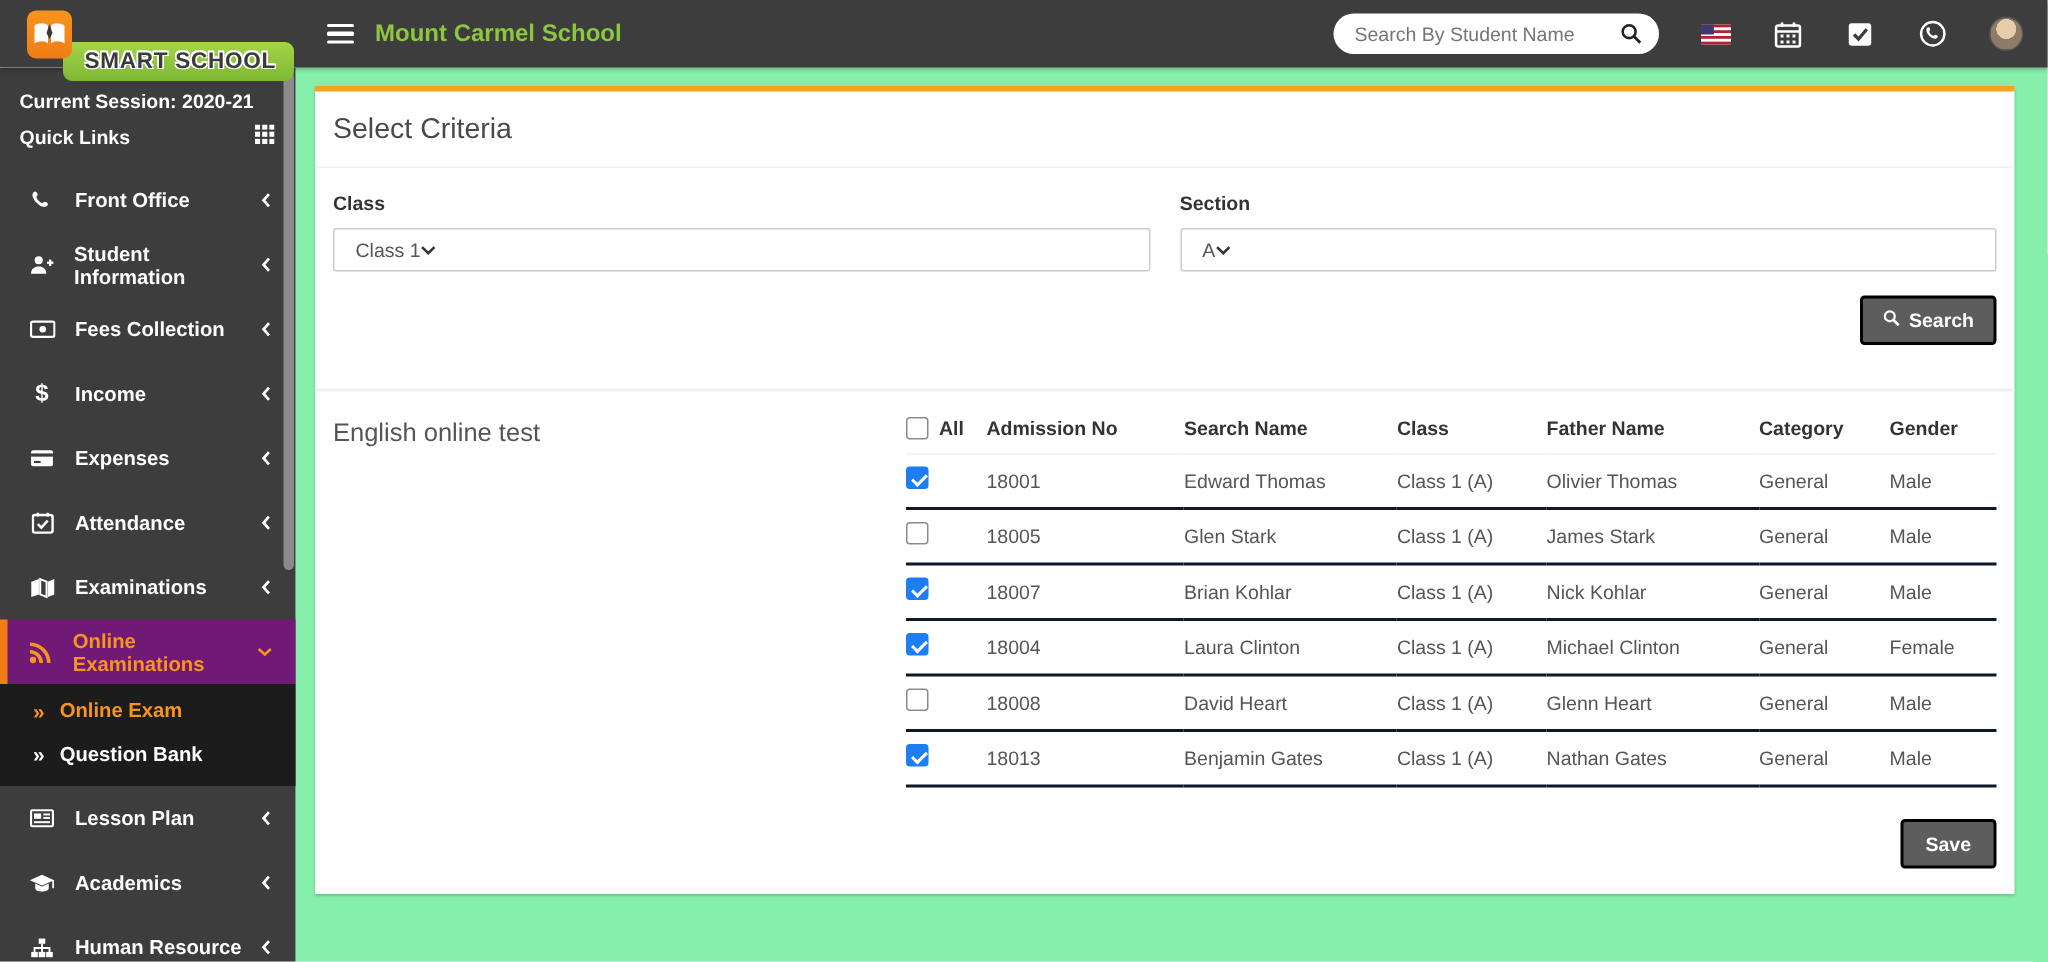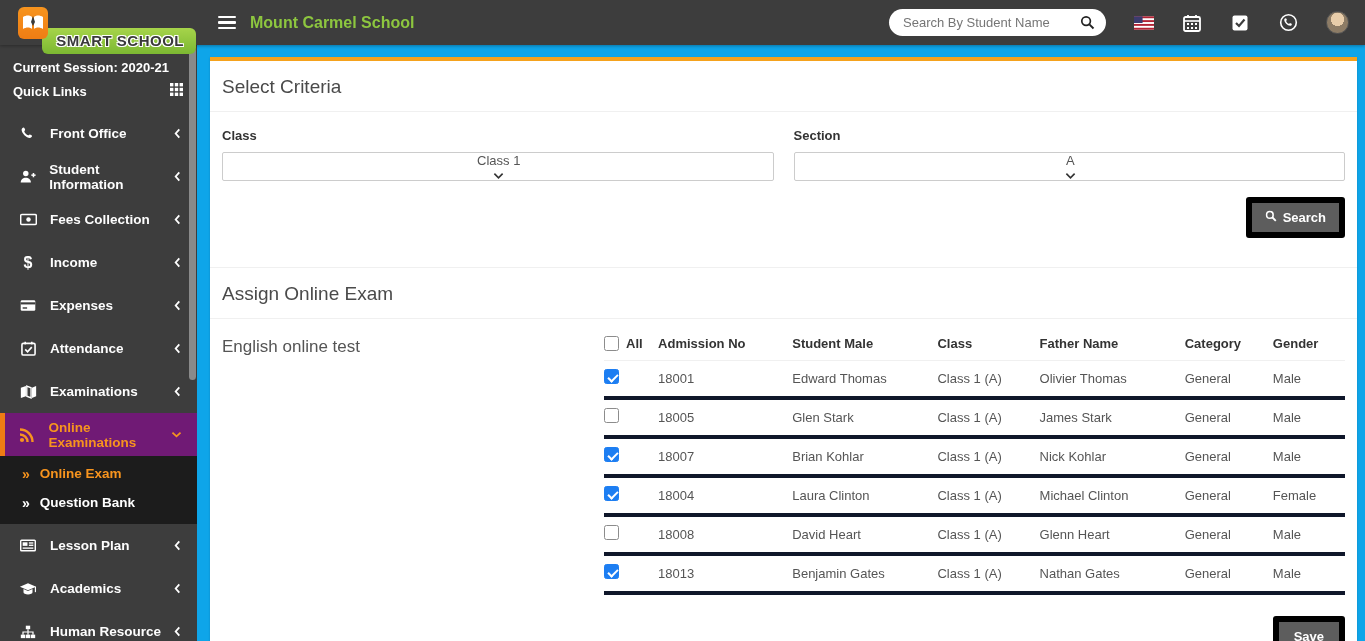--- a/index.html
+++ b/index.html
@@ -44,38 +44,38 @@
   .nav-item .chev { margin-left:auto; margin-right:15px; display:flex; }
   .nav-item.active { border-left:5px solid #ef7c14; padding-left:14px; color:#f7941e; background:#701a75; }
   .submenu { background:#1c1c1c; padding:3px 0 7px; }
   .submenu-item { height:29px; display:flex; align-items:center; padding-left:22px;
     font-size:13.5px; font-weight:600; color:#fff; cursor:pointer; }
   .submenu-item .dbl { font-size:14px; margin-right:10px; color:#fff; }
   .submenu-item.active, .submenu-item.active .dbl { color:#f7941e; }
   .dollar { font-size:16px; font-weight:700; color:#fff; }
 
   
-  .main { position:absolute; left:197px; top:45px; right:0; bottom:0; background:#0ea5e9;
-    padding:12px 8px 0 13px; }
+  .main { position:absolute; left:197px; top:45px; right:0; bottom:0; background:#86efac;
+    padding:12px 22px 0 13px; }
   .card { background:#fff; border-top:4px solid #f5a21d; box-shadow:0 1px 2px rgba(0,0,0,.18); }
   .card h2 { font-size:19px; font-weight:400; color:#4a4a4a; padding:15px 12px 13px; }
   .hr { border-top:1px solid #f0f0f0; }
   .criteria-grid { display:grid; grid-template-columns:1fr 1fr; gap:20px; padding:16px 12px 0; }
   .field label { display:block; font-size:13px; font-weight:700; color:#333; margin-bottom:9px; }
   .selectbox { height:29px; border:1px solid #ccc; border-radius:2px; display:flex; align-items:center;
-    padding:0 12px 0 14px; font-size:13px; color:#555; cursor:pointer; background:#fff;flex-direction:column; }
+    padding:0 12px 0 14px; font-size:13px; color:#555; cursor:pointer; background:#fff; }
   .search-row { text-align:right; padding:16px 12px 29px; }
-  .btn { background:#5d5d5d; color:#fff; border:6px solid #000000; border-radius:3px;
+  .btn { background:#5d5d5d; color:#fff; border:2px solid #000000; border-radius:3px;
     font-size:13px; font-weight:700; padding:7px 13px; cursor:pointer;
     display:inline-flex; align-items:flex-start; gap:6px; font-family:"Liberation Sans",sans-serif; }
   .assign-body { display:flex; padding:9px 12px 0; }
   .exam-name { flex:0 0 382px; font-size:17px; color:#555; padding-top:9px; }
   table { flex:1; border-collapse:collapse; font-size:13px; color:#555; }
   th { text-align:left; font-weight:700; color:#333; padding:8px 6px 9px 0; border-bottom:1px solid #f0f0f0;margin-left:48px; }
-  td { padding:8px 6px 9px 0; border-bottom:4px solid #0f172a; }
+  td { padding:8px 6px 9px 0; border-bottom:2px solid #0f172a; }
   .all-head { display:flex; align-items:center; gap:7px; }
   .cb { width:15px; height:15px; border:1.5px solid #8c8c8c; border-radius:2.5px; background:#fff;
     display:inline-block; position:relative; cursor:pointer; flex:0 0 15px; }
   .cb.checked { background:#1d7ef2; border-color:#1d7ef2; }
   .cb.checked::after { content:""; position:absolute; left:4.5px; top:1.5px; width:4px; height:8px;
     border-right:2px solid #fff; border-bottom:2px solid #fff; transform:rotate(45deg); }
   .save-row { text-align:right; padding:21px 12px 17px; }
   .save-btn { padding:7px 15px; }
 </style>
 </head>
@@ -397,21 +397,20 @@
       <button class="btn">
         <span><svg width="12" height="12" viewBox="0 0 16 16">
               <circle cx="6.5" cy="6.5" r="4.4" fill="none" stroke="#fff" stroke-width="2"></circle>
               <line x1="10" y1="10" x2="14.4" y2="14.4" stroke="#fff" stroke-width="2.4"></line>
             </svg></span>
         <span>Search</span>
       </button>
     </div>
 
     <div class="hr"></div>
-    <h2>Assign Online Exam</h2>
     <div class="hr"></div>
 
     <div class="assign-body">
       <div class="exam-name">English online test</div>
 
       <table>
         <colgroup>
             <col style="width:54px">
             <col style="width:134px">
             <col style="width:145px">
@@ -422,21 +421,21 @@
           </colgroup>
         <thead>
           <tr>
             <th>
                 <span class="all-head">
                   <span class="cb"></span>
                   <span>All</span>
                 </span>
               </th>
             <th>Admission No</th>
-            <th>Student Male</th>
+            <th>Search Name</th>
             <th>Class</th>
             <th>Father Name</th>
             <th>Category</th>
             <th>Gender</th>
           </tr>
         </thead>
         <tbody>
   <tr>
     <td><span class="cb checked"></span></td>
     <td>18001</td>

